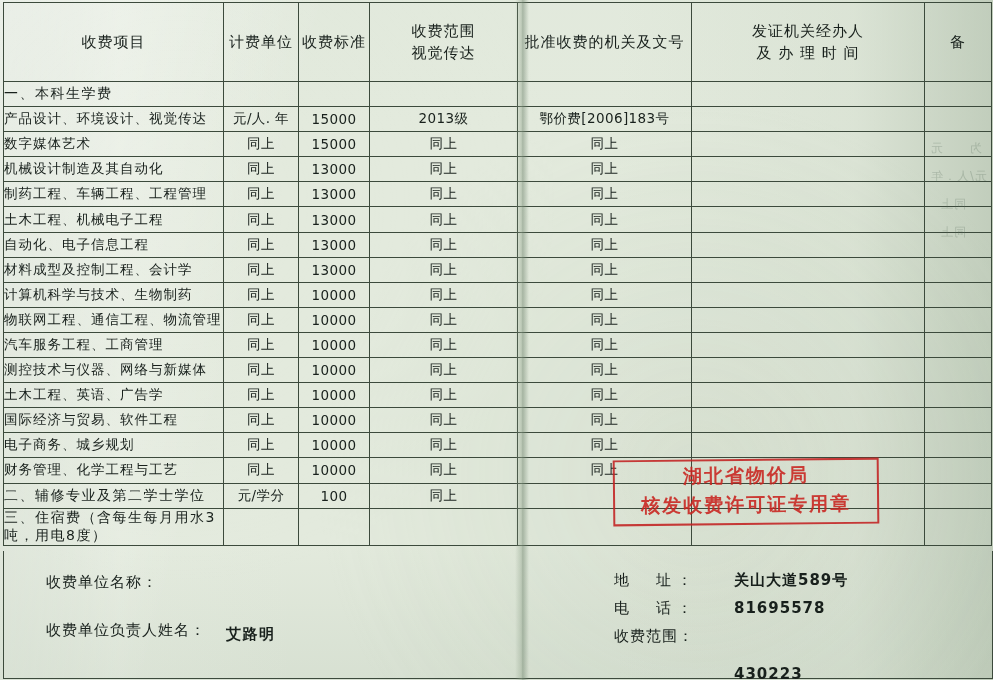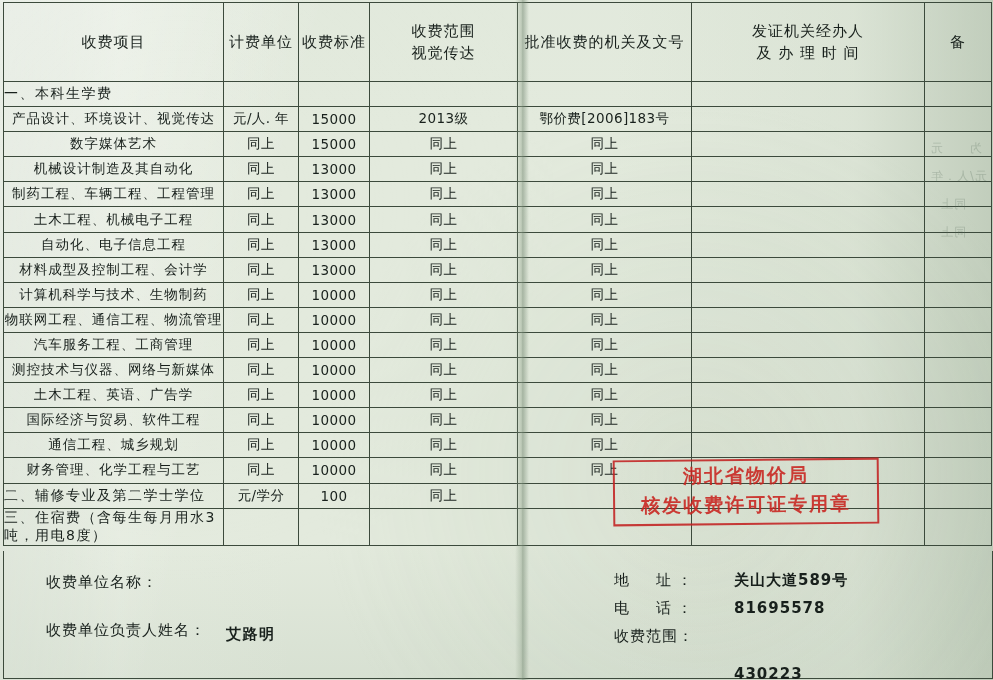--- a/index.html
+++ b/index.html
@@ -66,21 +66,21 @@
   }
   .hdr-two-line span { display: block; }
 
   tbody td {
     height: 24.1px;
     font-size: 13.5px;
     letter-spacing: 0.4px;
   }
   td.item {
     padding-left: 10px;
-    text-align: center;
+    text-align: left;
     letter-spacing: 1px;
     font-size: 13.5px;
   }
   td.c { text-align: center; }
   .section-title {
     text-align: left;
     padding-left: 8px;
     letter-spacing: 1.5px;
     font-size: 14px;
   }
@@ -313,21 +313,21 @@
         <td class="item">国际经济与贸易、软件工程</td>
         <td class="c">同上</td>
         <td class="c">10000</td>
         <td class="c">同上</td>
         <td class="c">同上</td>
         <td class="c"></td>
         <td class="c nb-r"></td>
       </tr>
 
       <tr>
-        <td class="item">通信工程、城乡规划</td>
+        <td class="item">电子商务、城乡规划</td>
         <td class="c">同上</td>
         <td class="c">10000</td>
         <td class="c">同上</td>
         <td class="c">同上</td>
         <td class="c"></td>
         <td class="c nb-r"></td>
       </tr>
 
       <tr>
         <td class="item">财务管理、化学工程与工艺</td>

